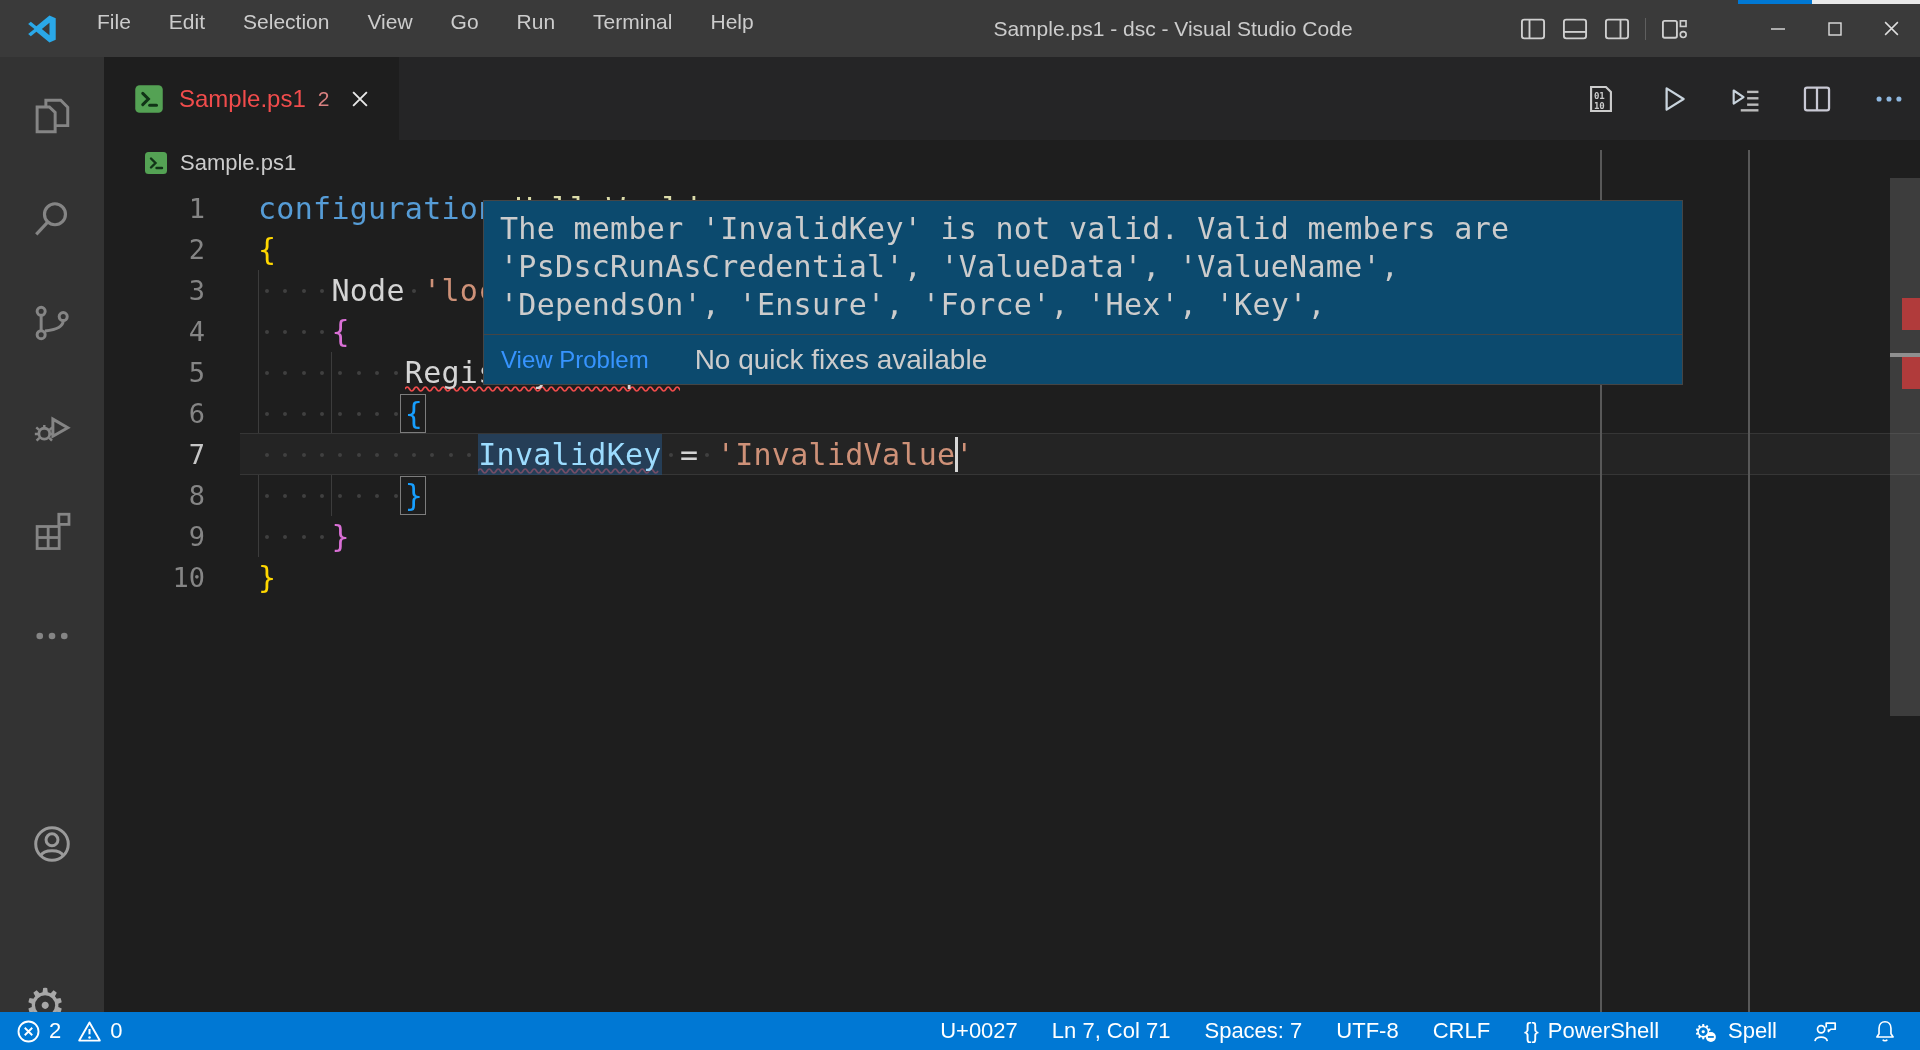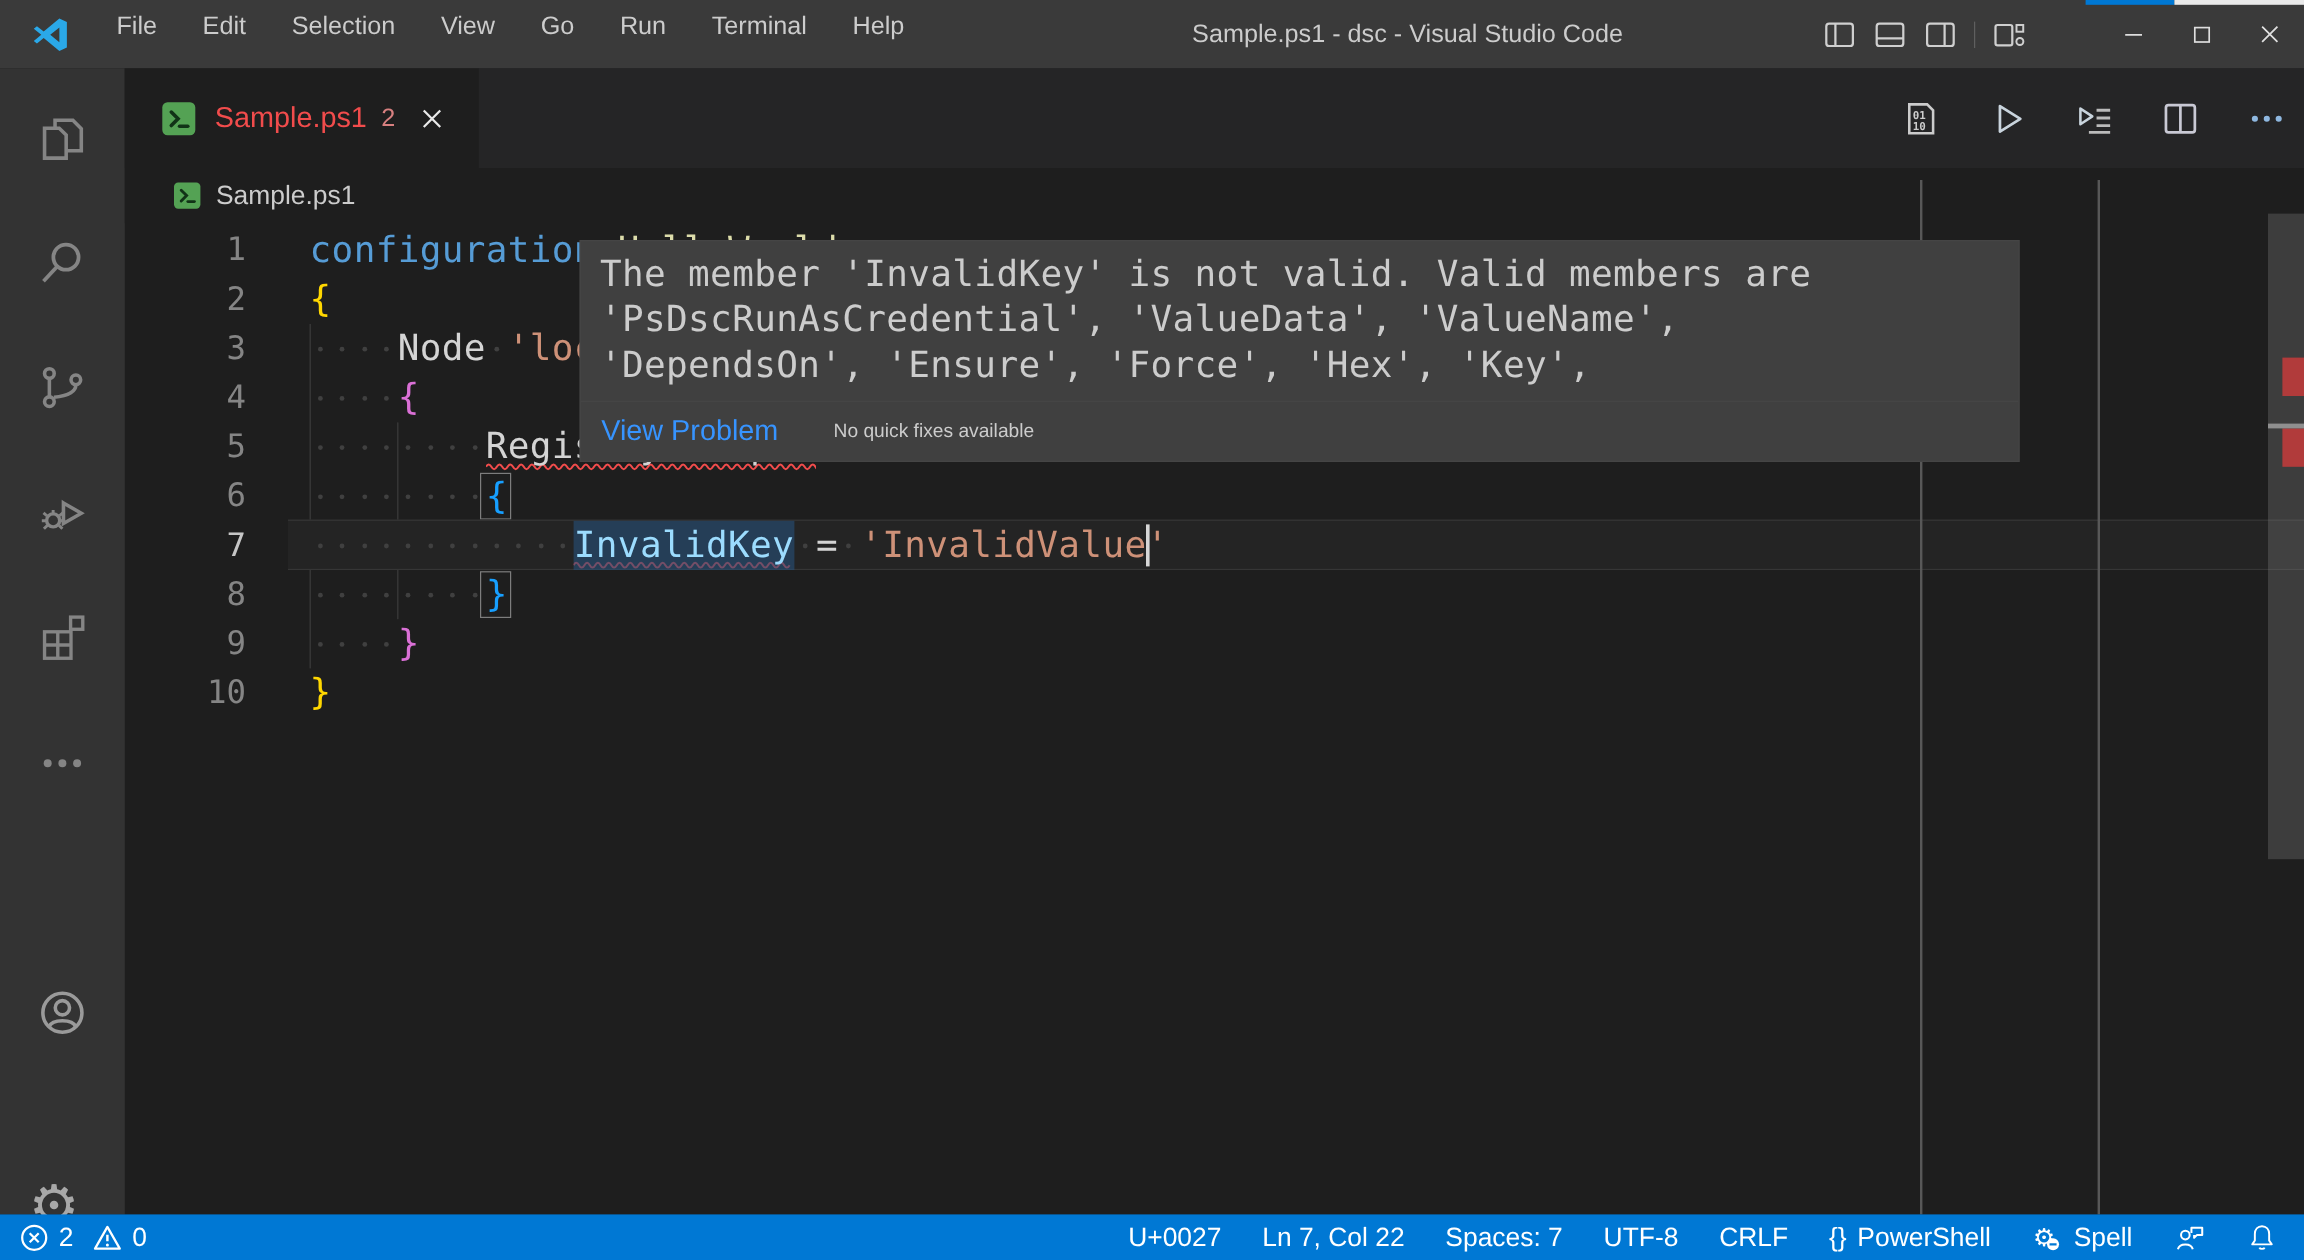--- a/index.html
+++ b/index.html
@@ -66,29 +66,29 @@
   .ruler { position:absolute; top:150px; width:1.5px; height:862px; background:#585858; z-index:3; }
 
   
   .scrollbar { position:absolute; left:1890px; top:170px; width:30px; height:842px; z-index:4; }
   .scroll-slider { position:absolute; left:0; top:8px; width:30px; height:538px; background:rgba(121,121,121,0.35); }
   .ov-error { position:absolute; left:12px; width:18px; height:32px; background:#b13b3b; }
   .ov-curline { position:absolute; left:0; top:183px; width:30px; height:4px; background:#8f8f8f; }
 
   
   .hover { position:absolute; left:483px; top:200px; width:1200px; z-index:10;
-    background:#404040; border:1px solid #454545; }
+    background:#0c4a6e; border:1px solid #454545; }
   .hover-body { padding:9px 16px 10px 16px; }
   .hover-line { font-family:"DejaVu Sans Mono", monospace; font-size:30px; letter-spacing:0.29px;
     line-height:38px; color:#cccccc; white-space:pre; }
   .hover-source { color:#9d9d9d; }
   .hover-footer { border-top:1px solid #454545; height:50px; display:flex; align-items:center;
     padding-left:17px; gap:46px; }
   .hover-link { color:#3794ff; font-size:24px; }
-  .hover-status { color:#cccccc; font-size:16px; }
+  .hover-status { color:#cccccc; font-size:28px; }
 
   
   .statusbar { position:absolute; left:0; top:1012px; width:1920px; height:38px; background:#0078d4;
     color:#ffffff; z-index:20; display:flex; align-items:center; justify-content:space-between;
     font-size:22px; }
   .sb-left { display:flex; align-items:center; margin-left:16px; gap:10px; }
   .sb-group { display:flex; align-items:center; gap:8px; }
   .sb-right { display:flex; align-items:center; margin-right:22px; gap:34px; }
   .sb-item { display:flex; align-items:center; gap:9px; white-space:nowrap; }
   svg { display:block; }
@@ -384,21 +384,21 @@
         <svg width="25" height="25" viewBox="0 0 16 16" style="margin-left:8px">
           <path d="M8 2.2 L14.6 13.8 H1.4 Z" fill="none" stroke="#ffffff" stroke-width="1.2" stroke-linejoin="round"></path>
           <line x1="8" y1="6.4" x2="8" y2="9.8" stroke="#ffffff" stroke-width="1.3"></line>
           <circle cx="8" cy="11.8" r="0.8" fill="#ffffff"></circle>
         </svg>
         <span>0</span>
       </div>
     </div>
     <div class="sb-right">
       <span class="sb-item">U+0027</span>
-      <span class="sb-item">Ln 7, Col 22</span>
+      <span class="sb-item">Ln 7, Col 71</span>
       <span class="sb-item">Spaces: 7</span>
       <span class="sb-item">UTF-8</span>
       <span class="sb-item">CRLF</span>
       <span class="sb-item">
           <span>{}</span>
           <span>PowerShell</span>
         </span>
       <span class="sb-item">
         <svg width="26" height="26" viewBox="0 0 24 24">
           <text x="1" y="19" font-size="19" fill="#ffffff" font-family="DejaVu Sans, sans-serif">⚙</text>

